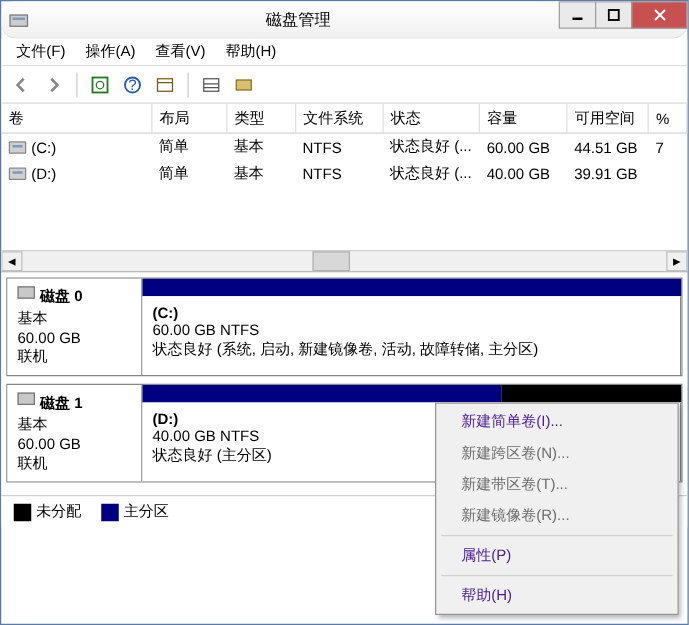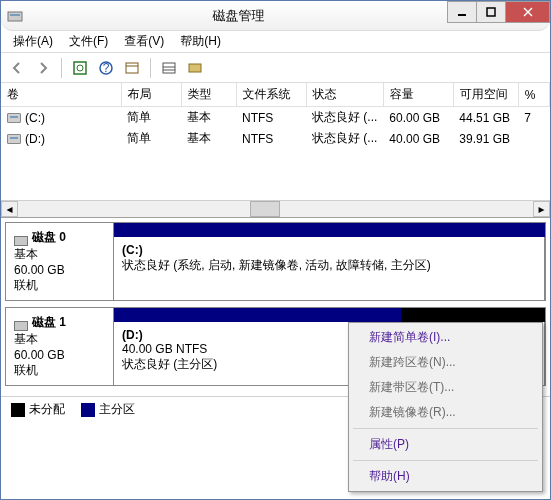--- a/index.html
+++ b/index.html
@@ -22,21 +22,21 @@
 td { padding: 2px 6px; white-space: nowrap; }
 .vol-icon { display: inline-block; width: 14px; height: 10px; background: #d0d0d0; border: 1px solid #888; border-radius: 1px; vertical-align: middle; margin-right: 4px; position: relative; }
 .vol-icon::before { content: ""; position: absolute; top: 2px; left: 2px; right: 2px; height: 2px; background: #7a9bc0; }
 .hscroll { height: 17px; background: #f0f0f0; display: flex; border-top: 1px solid #d0d0d0; }
 .hscroll .arrow { width: 17px; display: flex; align-items: center; justify-content: center; background: #f0f0f0; border: 1px solid #c0c0c0; }
 .hscroll .track { flex: 1; position: relative; }
 .hscroll .thumb { position: absolute; left: 45%; width: 30px; top: 0; bottom: 0; background: #d8d8d8; border: 1px solid #b0b0b0; }
 .disk-area { padding: 4px; background: #fff; }
 .disk-row { display: flex; border: 1px solid #888; margin-bottom: 6px; min-height: 78px; }
 .disk-info { width: 108px; padding: 6px 8px; border-right: 1px solid #888; background: #fff; }
-.disk-info .dname { font-weight: bold; display: flex; align-items: flex-end; gap: 4px; }
+.disk-info .dname { font-weight: bold; display: flex; align-items: flex-start; gap: 4px; }
 .disk-icon { width: 14px; height: 10px; background: #c8c8c8; border: 1px solid #777; }
 .disk-parts { flex: 1; display: flex; flex-direction: column; }
 .part-header { height: 14px; background: #000080; }
 .part-body { flex: 1; display: flex; }
 .part { border-right: 1px solid #888; padding: 6px 8px; background: #fff; position: relative; }
 .part .plabel { font-weight: bold; }
 .unalloc-head { height: 14px; background: #000; }
 .legend { padding: 4px 10px; display: flex; gap: 16px; align-items: center; background: #fff; border-top: 1px solid #d0d0d0; }
 .legend-sw { width: 14px; height: 14px; display: inline-block; vertical-align: middle; margin-right: 4px; }
 .context-menu { position: absolute; right: 8px; top: 322px; width: 195px; background: #f0f0f0; border: 1px solid #979797; box-shadow: 2px 2px 4px rgba(0,0,0,0.3); z-index: 10; padding: 2px; }
@@ -70,22 +70,22 @@
     <div class="win-btn close">
         <svg width="10" height="10">
           <line x1="1" y1="1" x2="9" y2="9" stroke="#fff" stroke-width="1.5"></line>
           <line x1="9" y1="1" x2="1" y2="9" stroke="#fff" stroke-width="1.5"></line>
         </svg>
       </div>
   </div>
 </div>
 
 <div class="menubar">
+  <span>文件(F)</span>
   <span>操作(A)</span>
-  <span>文件(F)</span>
   <span>查看(V)</span>
   <span>帮助(H)</span>
 </div>
 
 <div class="toolbar">
   <div class="tool-btn">
       <svg viewBox="0 0 16 16">
         <path d="M10 3 L5 8 L10 13" fill="none" stroke="#888" stroke-width="2"></path>
       </svg>
     </div>
@@ -182,20 +182,21 @@
         <div>基本</div>
         <div>60.00 GB</div>
         <div>联机</div>
       </div>
       <div class="disk-parts">
         <div class="part-body">
           <div style="flex: 1 1 0%; display: flex; flex-direction: column;">
             <div class="part-header"></div>
             <div class="part" style="flex: 1 1 0%;">
               <div class="plabel">(C:)</div>
+              <div>60.00 GB NTFS</div>
               <div>状态良好 (系统, 启动, 新建镜像卷, 活动, 故障转储, 主分区)</div>
             </div>
           </div>
         </div>
       </div>
     </div>
     <div class="disk-row">
       <div class="disk-info">
         <div class="dname"><span class="disk-icon"></span>磁盘 1</div>
         <div>基本</div>

